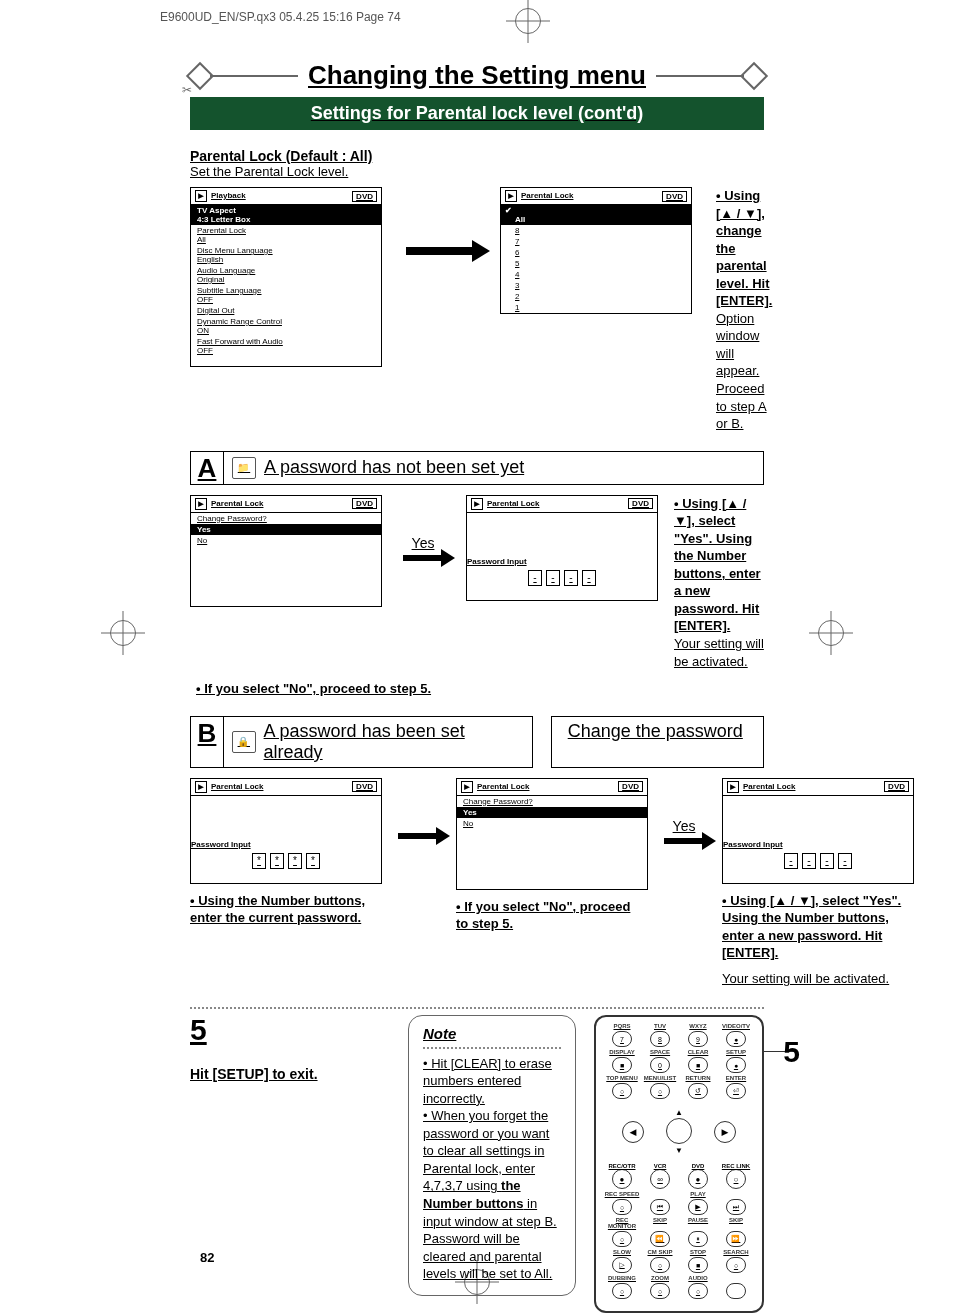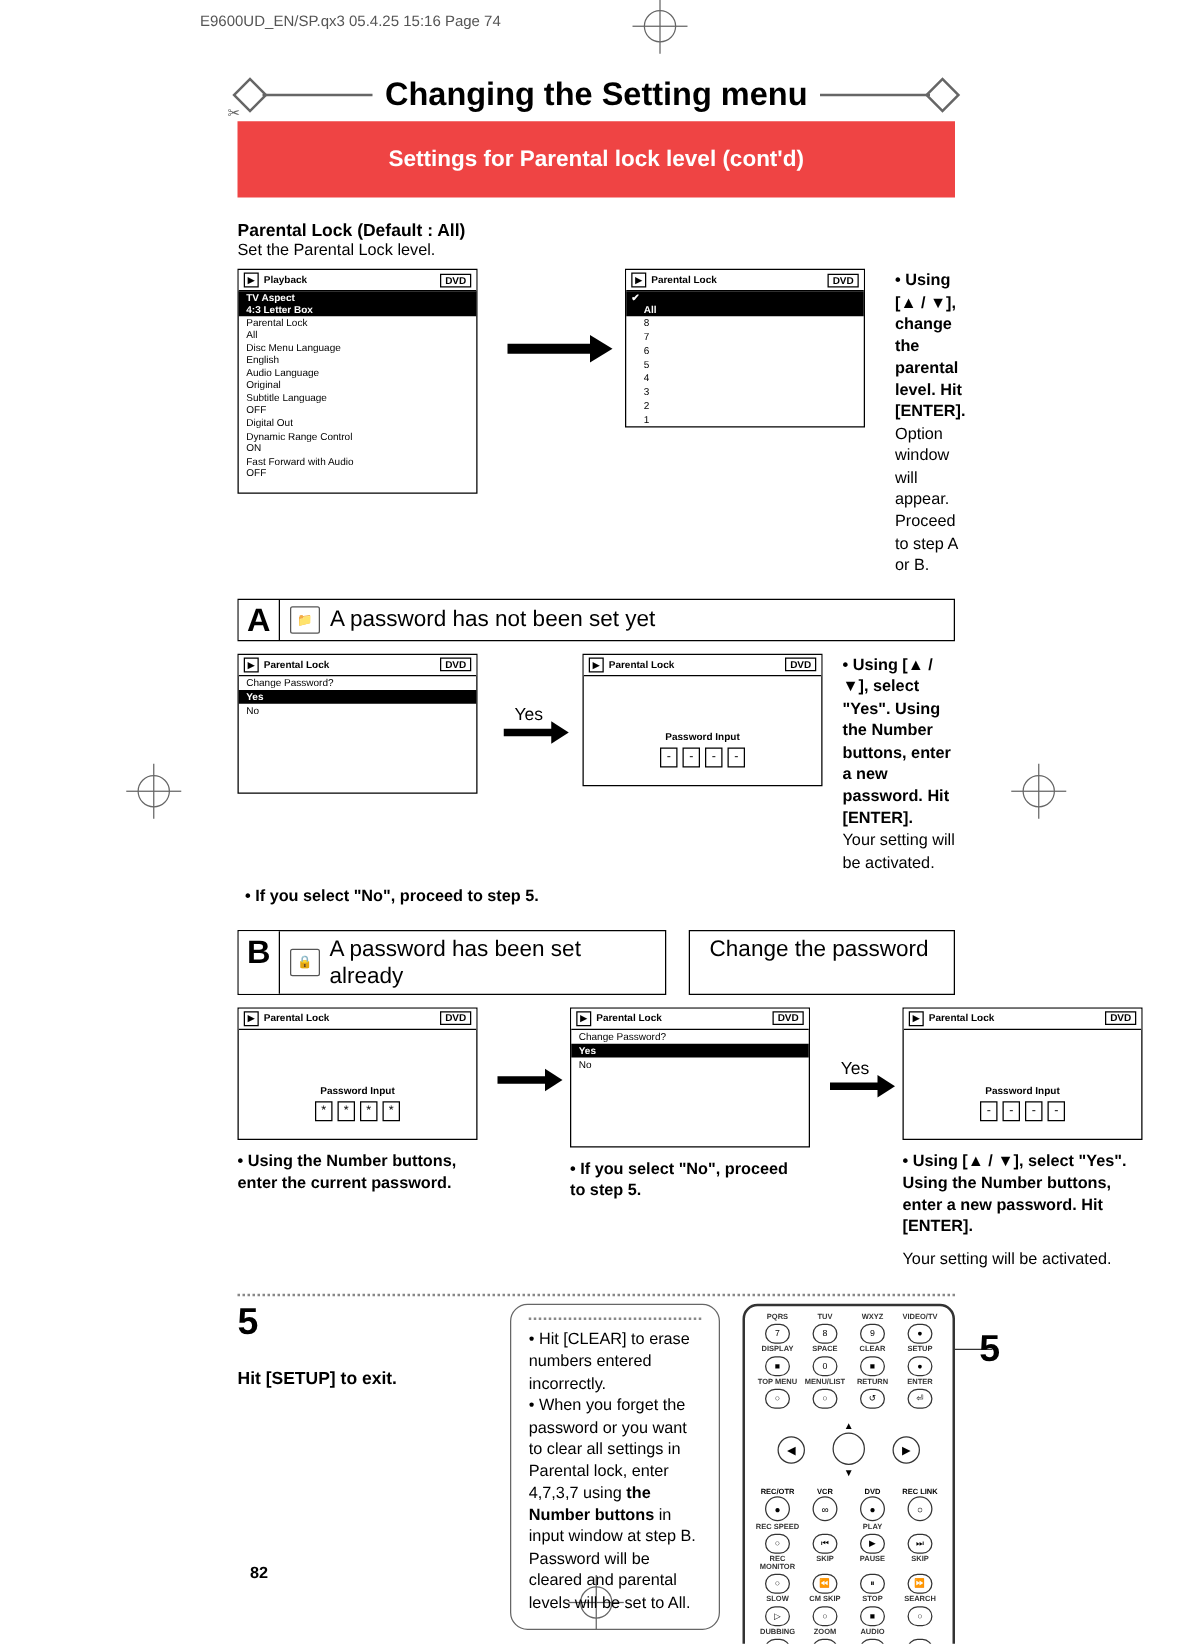--- a/index.html
+++ b/index.html
@@ -1,16 +1,16 @@
 <!DOCTYPE html>
 <html><head>
 <meta charset="utf-8">
 <style>
   html,body{margin:0;padding:0;background:#fff;color:#000;font-family:Arial,Helvetica,sans-serif;font-size:14px;}
-  .page{width:754px;height:1315px;margin:0 auto;position:relative;box-sizing:border-box;padding:0 90px 40px 90px;}
+  .page{width:754px;height:1315px;margin:0 auto;position:relative;box-sizing:border-box;padding:0 90px 40px 90px;text-decoration:underline;}
   .header-meta{position:absolute;top:10px;left:60px;font-size:12px;color:#555;}
   .crop1{position:absolute;top:8px;left:415px;width:24px;height:24px;border:1px solid #666;border-radius:50%;}
   .crop1::before,.crop1::after{content:"";position:absolute;background:#666;}
   .crop1::before{left:50%;top:-10px;width:1px;height:44px;transform:translateX(-50%);}
   .crop1::after{top:50%;left:-10px;height:1px;width:44px;transform:translateY(-50%);}
   .crop2{position:absolute;bottom:20px;left:50%;width:24px;height:24px;border:1px solid #666;border-radius:50%;transform:translateX(-50%);}
   .crop2::before,.crop2::after{content:"";position:absolute;background:#666;}
   .crop2::before{left:50%;top:-10px;width:1px;height:44px;transform:translateX(-50%);}
   .crop2::after{top:50%;left:-10px;height:1px;width:44px;transform:translateY(-50%);}
   .side-crop{position:absolute;top:620px;width:24px;height:24px;border:1px solid #666;border-radius:50%;}
@@ -18,21 +18,21 @@
   .side-crop::before{left:50%;top:-10px;width:1px;height:44px;transform:translateX(-50%);}
   .side-crop::after{top:50%;left:-10px;height:1px;width:44px;transform:translateY(-50%);}
   .side-crop.l{left:10px;}
   .side-crop.r{right:10px;}
   .content{padding-top:60px;}
   
   .title-row{display:flex;align-items:center;margin-bottom:6px;}
   .title-dia{width:16px;height:16px;border:2px solid #666;transform:rotate(45deg);}
   .title-line{flex:1;height:2px;background:#666;}
   .title-text{padding:0 10px;font-size:26px;font-weight:bold;color:#000000;}
-  .sub-banner{background:#ef4444;color:#fff;text-align:center;font-weight:bold;font-size:18px;padding:20px 0;margin-bottom:18px;}
+  .sub-banner{background:#14532d;color:#fff;text-align:center;font-weight:bold;font-size:18px;padding:6px 0;margin-bottom:18px;}
   
   .pl-head{font-weight:bold;font-size:14px;}
   .pl-sub{font-size:13px;margin-bottom:8px;}
   
   .osd{border:1px solid #000;width:190px;font-size:8px;background:#fff;}
   .osd-head{display:flex;align-items:center;justify-content:space-between;background:#fff;border-bottom:1px solid #000;padding:2px 4px;font-weight:bold;}
   .osd-head .tag{border:1px solid #000;padding:0 3px;font-size:8px;}
   .osd-body{padding:0;}
   .osd-row{display:flex;justify-content:space-between;padding:1px 6px;flex-direction:column;}
   .osd-row.sel{background:#000;color:#fff;font-weight:bold;}
@@ -53,21 +53,21 @@
   .section-b-row .section-bar{flex:1.9;margin-top:0;}
   .change-box{flex:1;border:1px solid #000;padding:4px 16px;font-size:18px;}
   .sec-icon{width:22px;height:20px;border:1px solid #555;border-radius:2px;position:relative;display:flex;align-items:center;justify-content:center;font-size:10px;}
   
   .panels{display:flex;gap:18px;align-items:flex-start;margin-top:10px;}
   .panel-col{display:flex;flex-direction:column;gap:8px;}
   .arrow-mini{width:50px;display:flex;flex-direction:column;align-items:center;padding-top:40px;}
   .arrow-mini .lbl{font-size:14px;margin-bottom:4px;}
   .arrow-mini .sh{width:40px;height:6px;background:#000;position:relative;}
   .arrow-mini .sh::after{content:"";position:absolute;right:-12px;top:-6px;border-left:14px solid #000;border-top:9px solid transparent;border-bottom:9px solid transparent;}
-  .pw-area{text-align:center;padding:14px 0;}
+  .pw-area{text-align:left;padding:14px 0;}
   .pw-lbl{font-weight:bold;font-size:8px;}
   .pw-boxes{display:flex;justify-content:center;gap:4px;margin-top:4px;}
   .pw-boxes span{width:12px;height:14px;border:1px solid #000;display:flex;align-items:center;justify-content:center;font-size:10px;line-height:1;}
   .caption{font-size:13px;font-weight:bold;line-height:1.35;}
   .caption-n{font-size:13px;line-height:1.35;}
   .dots{border:none;border-top:2px dotted #888;margin:20px 0 6px;}
   
   .step5-row{display:flex;gap:18px;align-items:flex-start;position:relative;margin-top:4px;}
   .step-num{font-size:30px;font-weight:900;line-height:1;}
   .step-text{font-size:14px;font-weight:bold;margin-top:21px;}
@@ -356,20 +356,21 @@
 
     <hr class="dots">
 
     <div class="step5-row">
       <div style="width:200px">
         <div class="step-num">5</div>
         <div class="step-text">Hit [SETUP] to exit.</div>
       </div>
       <div class="note-wrap">
         <div class="note-box">
+          <div class="note-lbl">Note</div>
           <div class="ndots"></div>
           <div><span>• Hit [CLEAR] to erase numbers entered incorrectly.</span></div>
           <div>
             <span>• When you forget the password or you want to clear all settings in Parental lock, enter 4,7,3,7 using </span><b>the Number buttons</b><span> in input window at step B. Password will be cleared and parental levels will be set to All.</span>
           </div>
         </div>
       </div>
       <div class="remote-wrap">
         <div class="remote" id="remote">
             <div class="btn-rows">

